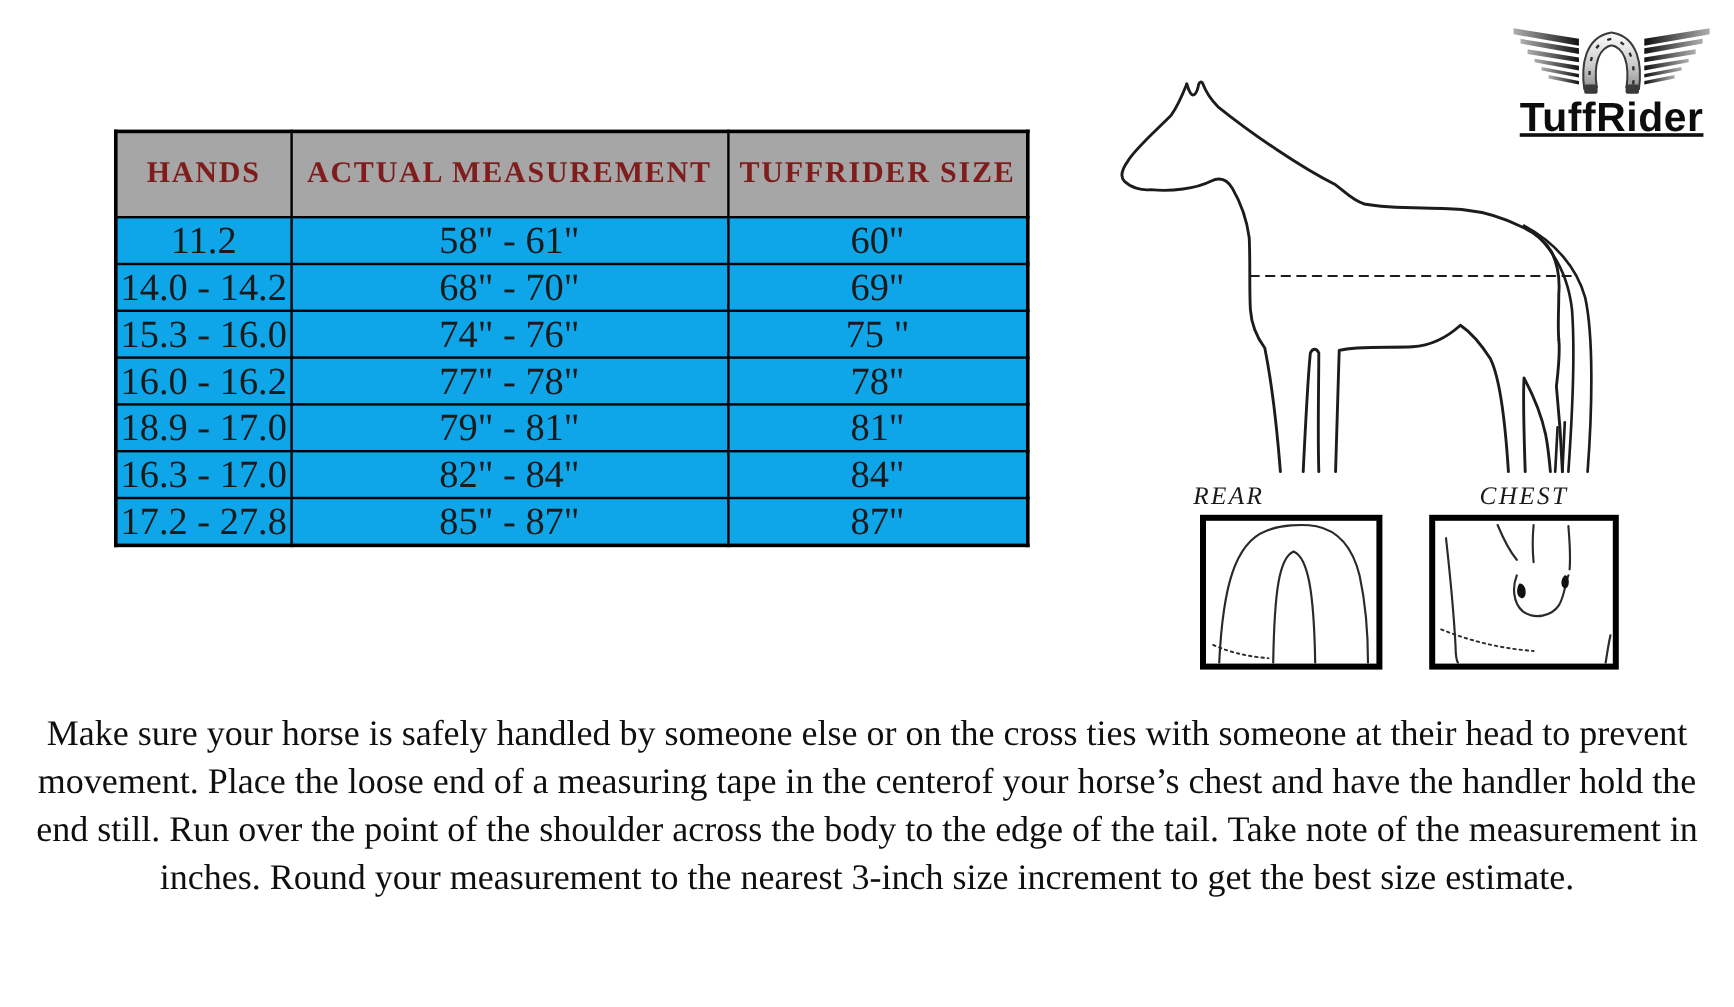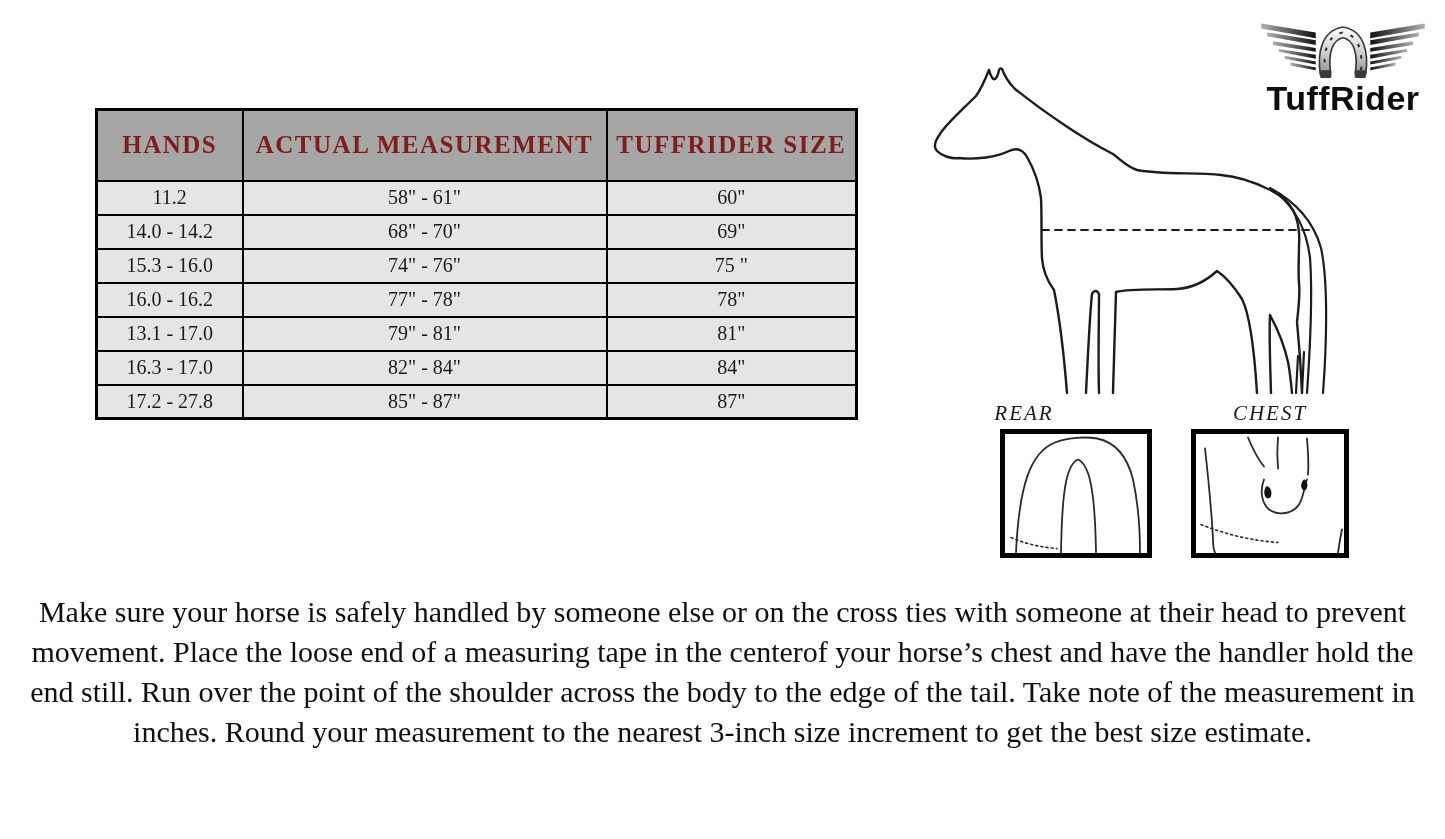--- a/index.html
+++ b/index.html
@@ -35,42 +35,43 @@
   table.size-table th {
     background: #a6a6a6;
     height: 71px;
     font-size: 25px;
     font-weight: 700;
     letter-spacing: 1.5px;
     color: #7f1d1d;
   }
   table.size-table td {
     height: 34px;
-    font-size: 20px;
+    font-size: 32px;
     color: #1a1a1a;
-    background: #e5e5e5;
+    background: #0ea5e9;
   }
   .col-hands { width: 146px; }
   .col-meas  { width: 364px; }
   .col-size  { width: 250px; }
 
   
   .horse-art {
     position: absolute;
     left: 900px;
     top: 40px;
     width: 450px;
     height: 360px;
   }
   .logo {
     position: absolute;
     left: 1250px;
     top: 10px;
     width: 186px;
     text-align: center;
+    text-decoration: underline;
   }
   .logo-mark { display: block; width: 184px; height: 72px; margin: 0 auto; }
   .logo-word {
     font-family: "Liberation Sans", sans-serif;
     font-weight: 700;
     font-size: 34px;
     line-height: 36px;
     color: #0d0d0d;
     margin-top: -2px;
     letter-spacing: 0.5px;
@@ -147,21 +148,21 @@
             <td>15.3 - 16.0</td>
             <td>74" - 76"</td>
             <td>75 "</td>
           </tr>
           <tr>
             <td>16.0 - 16.2</td>
             <td>77" - 78"</td>
             <td>78"</td>
           </tr>
           <tr>
-            <td>13.1 - 17.0</td>
+            <td>18.9 - 17.0</td>
             <td>79" - 81"</td>
             <td>81"</td>
           </tr>
           <tr>
             <td>16.3 - 17.0</td>
             <td>82" - 84"</td>
             <td>84"</td>
           </tr>
           <tr>
             <td>17.2 - 27.8</td>

